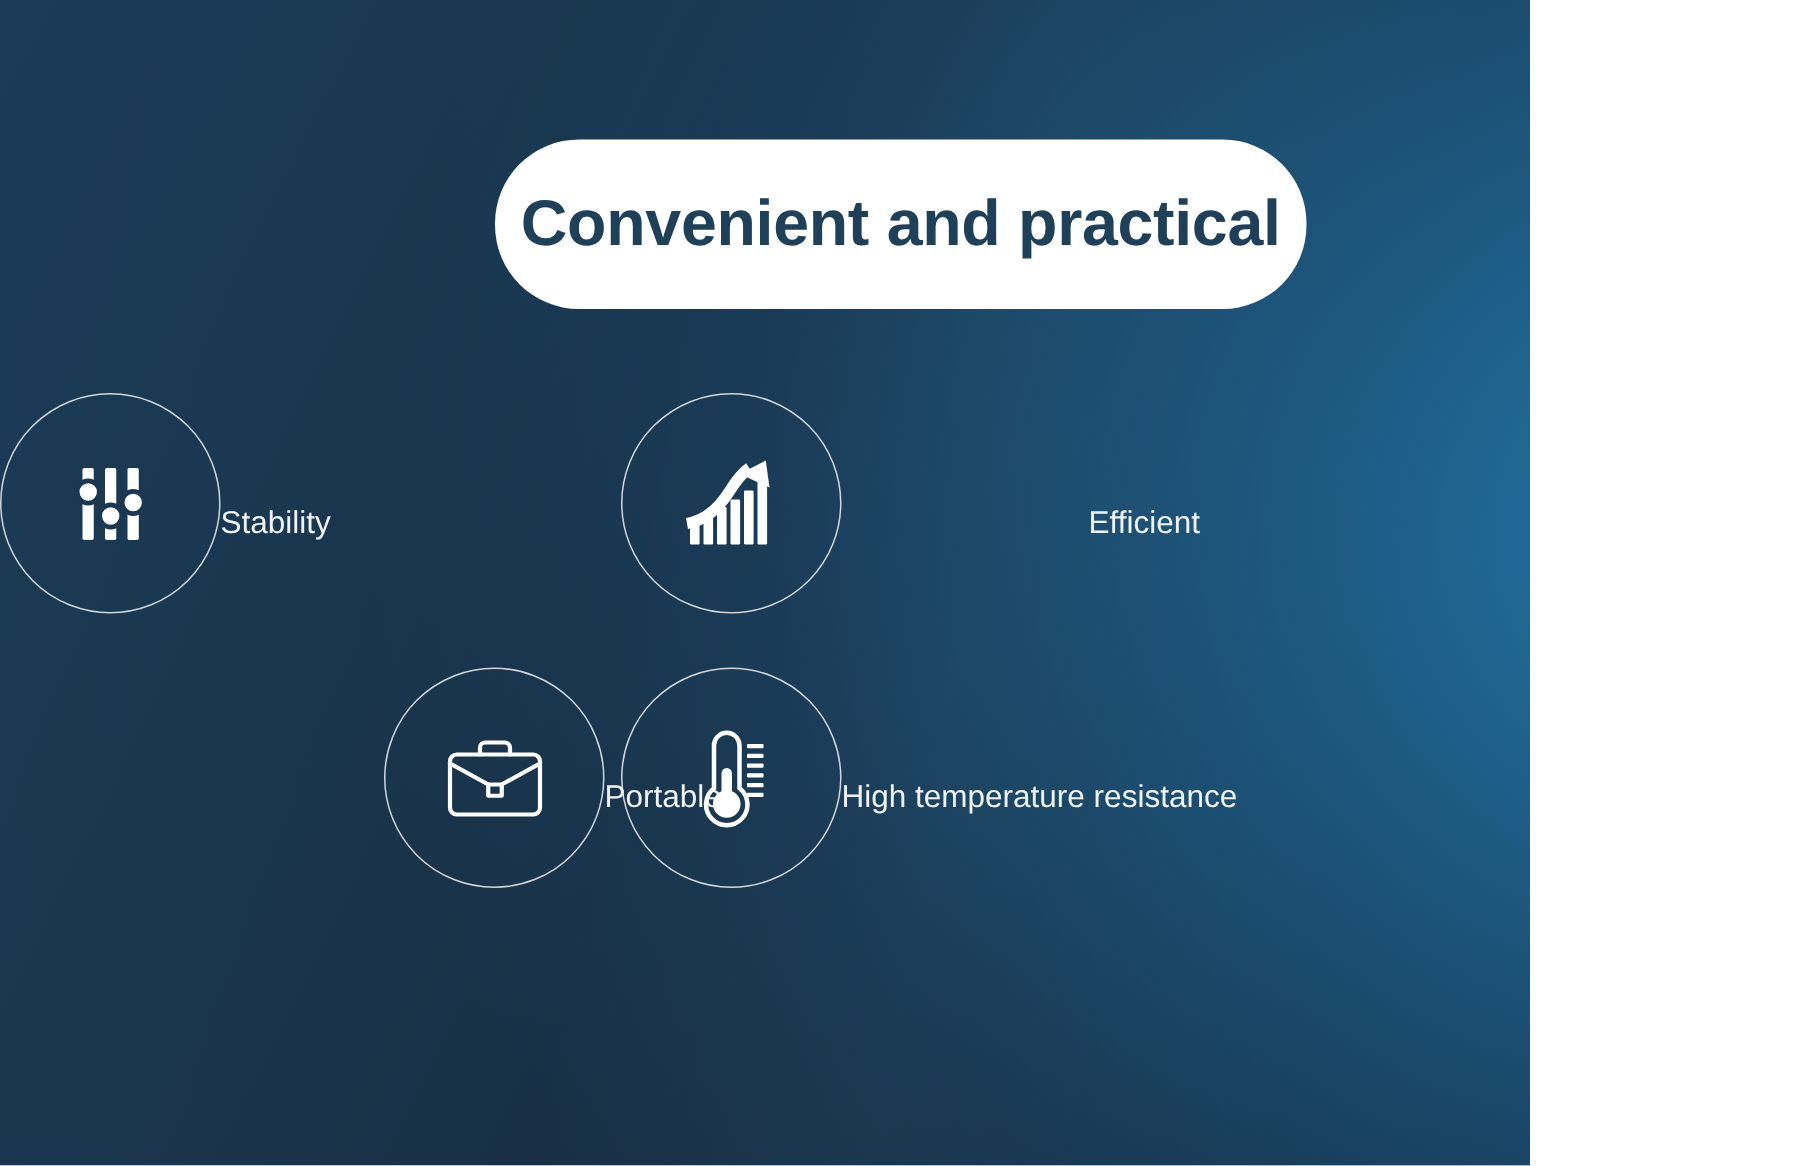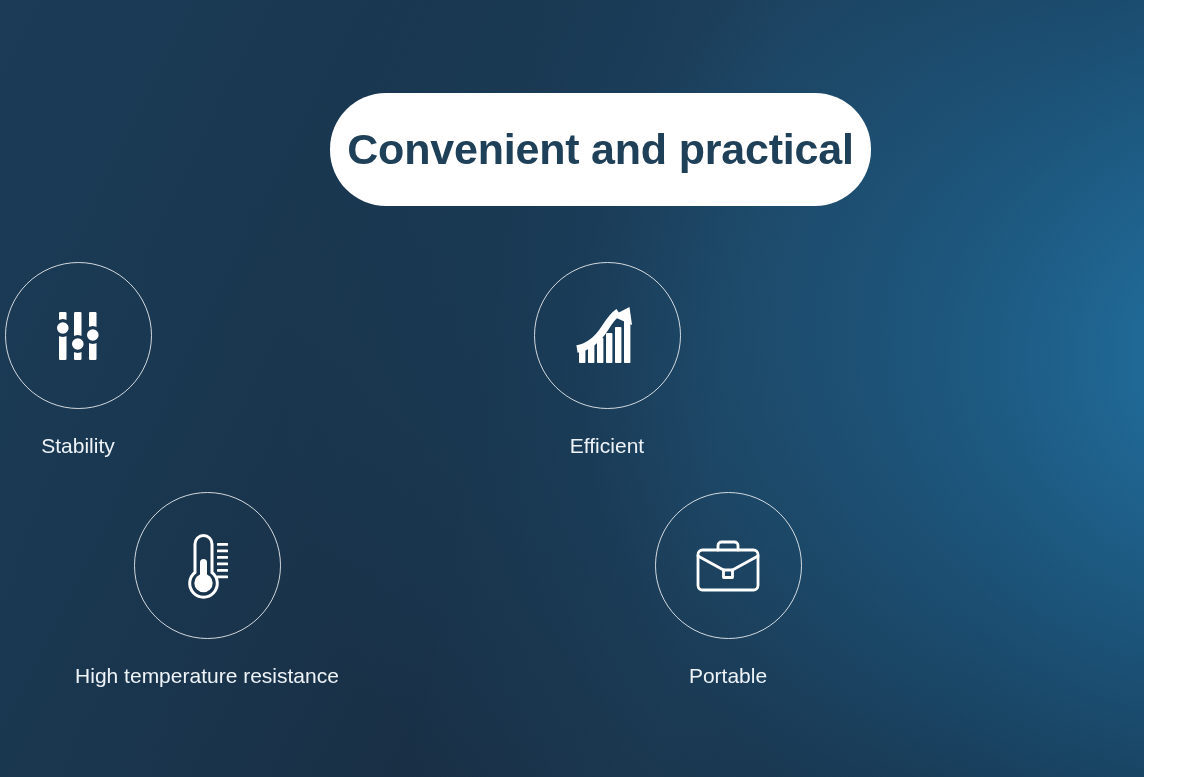--- a/index.html
+++ b/index.html
@@ -6,21 +6,21 @@
   * { margin:0; padding:0; box-sizing:border-box; }
 
   html, body {
     width:1200px; height:777px;
     overflow:hidden;
     font-family:"Liberation Sans", sans-serif;
   }
 
   #slide {
     position:relative;
-    width:1144px; height:777px;
+    width:1020px; height:777px;
     background:
       radial-gradient(118% 150% at 112% 46%,
         rgba(36,123,175,0.95) 0%,
         rgba(30,101,146,0.72) 26%,
         rgba(25,74,110,0.34) 52%,
         rgba(20,48,71,0.05) 74%,
         rgba(18,40,60,0) 100%),
       linear-gradient(118deg,
         #1b3b57 0%,
         #1a3851 24%,
@@ -64,21 +64,21 @@
     position:absolute;
     left:0; top:262px;
     width:1200px;
     z-index:2;
   }
   .row { display:flex; }
   .row + .row { margin-top:36px; }
 
   .cell {
     width:400px;
-    display:flex; flex-direction:column; align-items:center;
+    display:flex; flex-direction:row; align-items:center;
   }
   
   .cell.c0 { padding-right:244px; }
   .cell.c1 { padding-right:  0px; padding-left:14px;justify-content:space-between; }
   .cell.c2 { padding-left:256px; }
 
   .ring {
     width:147px; height:147px;
     border-radius:50%;
     border:1.6px solid rgba(255,255,255,0.80);
@@ -147,20 +147,41 @@
           </span>
         </div>
         <div class="caption">Efficient</div>
       </div>
 
     </div>
 
     <div class="row">
 
 
+      <div class="cell c2">
+        <div class="ring">
+          <span>
+            <svg width="68" height="58" viewBox="0 0 68 58" aria-hidden="true">
+              <g fill="none" stroke="#ffffff" stroke-width="2.8" stroke-linejoin="round" stroke-linecap="round">
+
+                <path d="M24 13 L24 8.5 A3.5 3.5 0 0 1 27.5 5 L40.5 5
+                         A3.5 3.5 0 0 1 44 8.5 L44 13"></path>
+
+                <rect x="4" y="13" width="60" height="40" rx="4.5"></rect>
+
+                <path d="M4 19 L29.5 33 L38.5 33 L64 19"></path>
+
+                <path d="M29.5 33 L29.5 40.5 L38.5 40.5 L38.5 33"></path>
+              </g>
+            </svg>
+          </span>
+        </div>
+        <div class="caption">Portable</div>
+      </div>
+
       <div class="cell c1">
         <div class="ring">
           <span>
             <svg width="56" height="68" viewBox="0 0 56 68" aria-hidden="true">
 
               <path d="M16 12 A8.5 8.5 0 0 1 33 12 L33 40.5
                        A13.8 13.8 0 1 1 16 40.5 Z" fill="none" stroke="#ffffff" stroke-width="3"></path>
 
               <circle cx="24.5" cy="51" r="9.2" fill="#ffffff"></circle>
               <rect x="21" y="27" width="7" height="24" rx="3.5" fill="#ffffff"></rect>
@@ -171,37 +192,16 @@
                 <rect x="38" y="24" width="11" height="2.8" rx="0.6"></rect>
                 <rect x="38" y="30.5" width="11" height="2.8" rx="0.6"></rect>
                 <rect x="38" y="37" width="11" height="2.8" rx="0.6"></rect>
                 <rect x="38" y="43.5" width="11" height="2.8" rx="0.6"></rect>
               </g>
             </svg>
           </span>
         </div>
         <div class="caption">High temperature resistance</div>
       </div>
-
-      <div class="cell c2">
-        <div class="ring">
-          <span>
-            <svg width="68" height="58" viewBox="0 0 68 58" aria-hidden="true">
-              <g fill="none" stroke="#ffffff" stroke-width="2.8" stroke-linejoin="round" stroke-linecap="round">
-
-                <path d="M24 13 L24 8.5 A3.5 3.5 0 0 1 27.5 5 L40.5 5
-                         A3.5 3.5 0 0 1 44 8.5 L44 13"></path>
-
-                <rect x="4" y="13" width="60" height="40" rx="4.5"></rect>
-
-                <path d="M4 19 L29.5 33 L38.5 33 L64 19"></path>
-
-                <path d="M29.5 33 L29.5 40.5 L38.5 40.5 L38.5 33"></path>
-              </g>
-            </svg>
-          </span>
-        </div>
-        <div class="caption">Portable</div>
-      </div>
     </div>
 
   </div>
 </div>
 
 </body></html>

